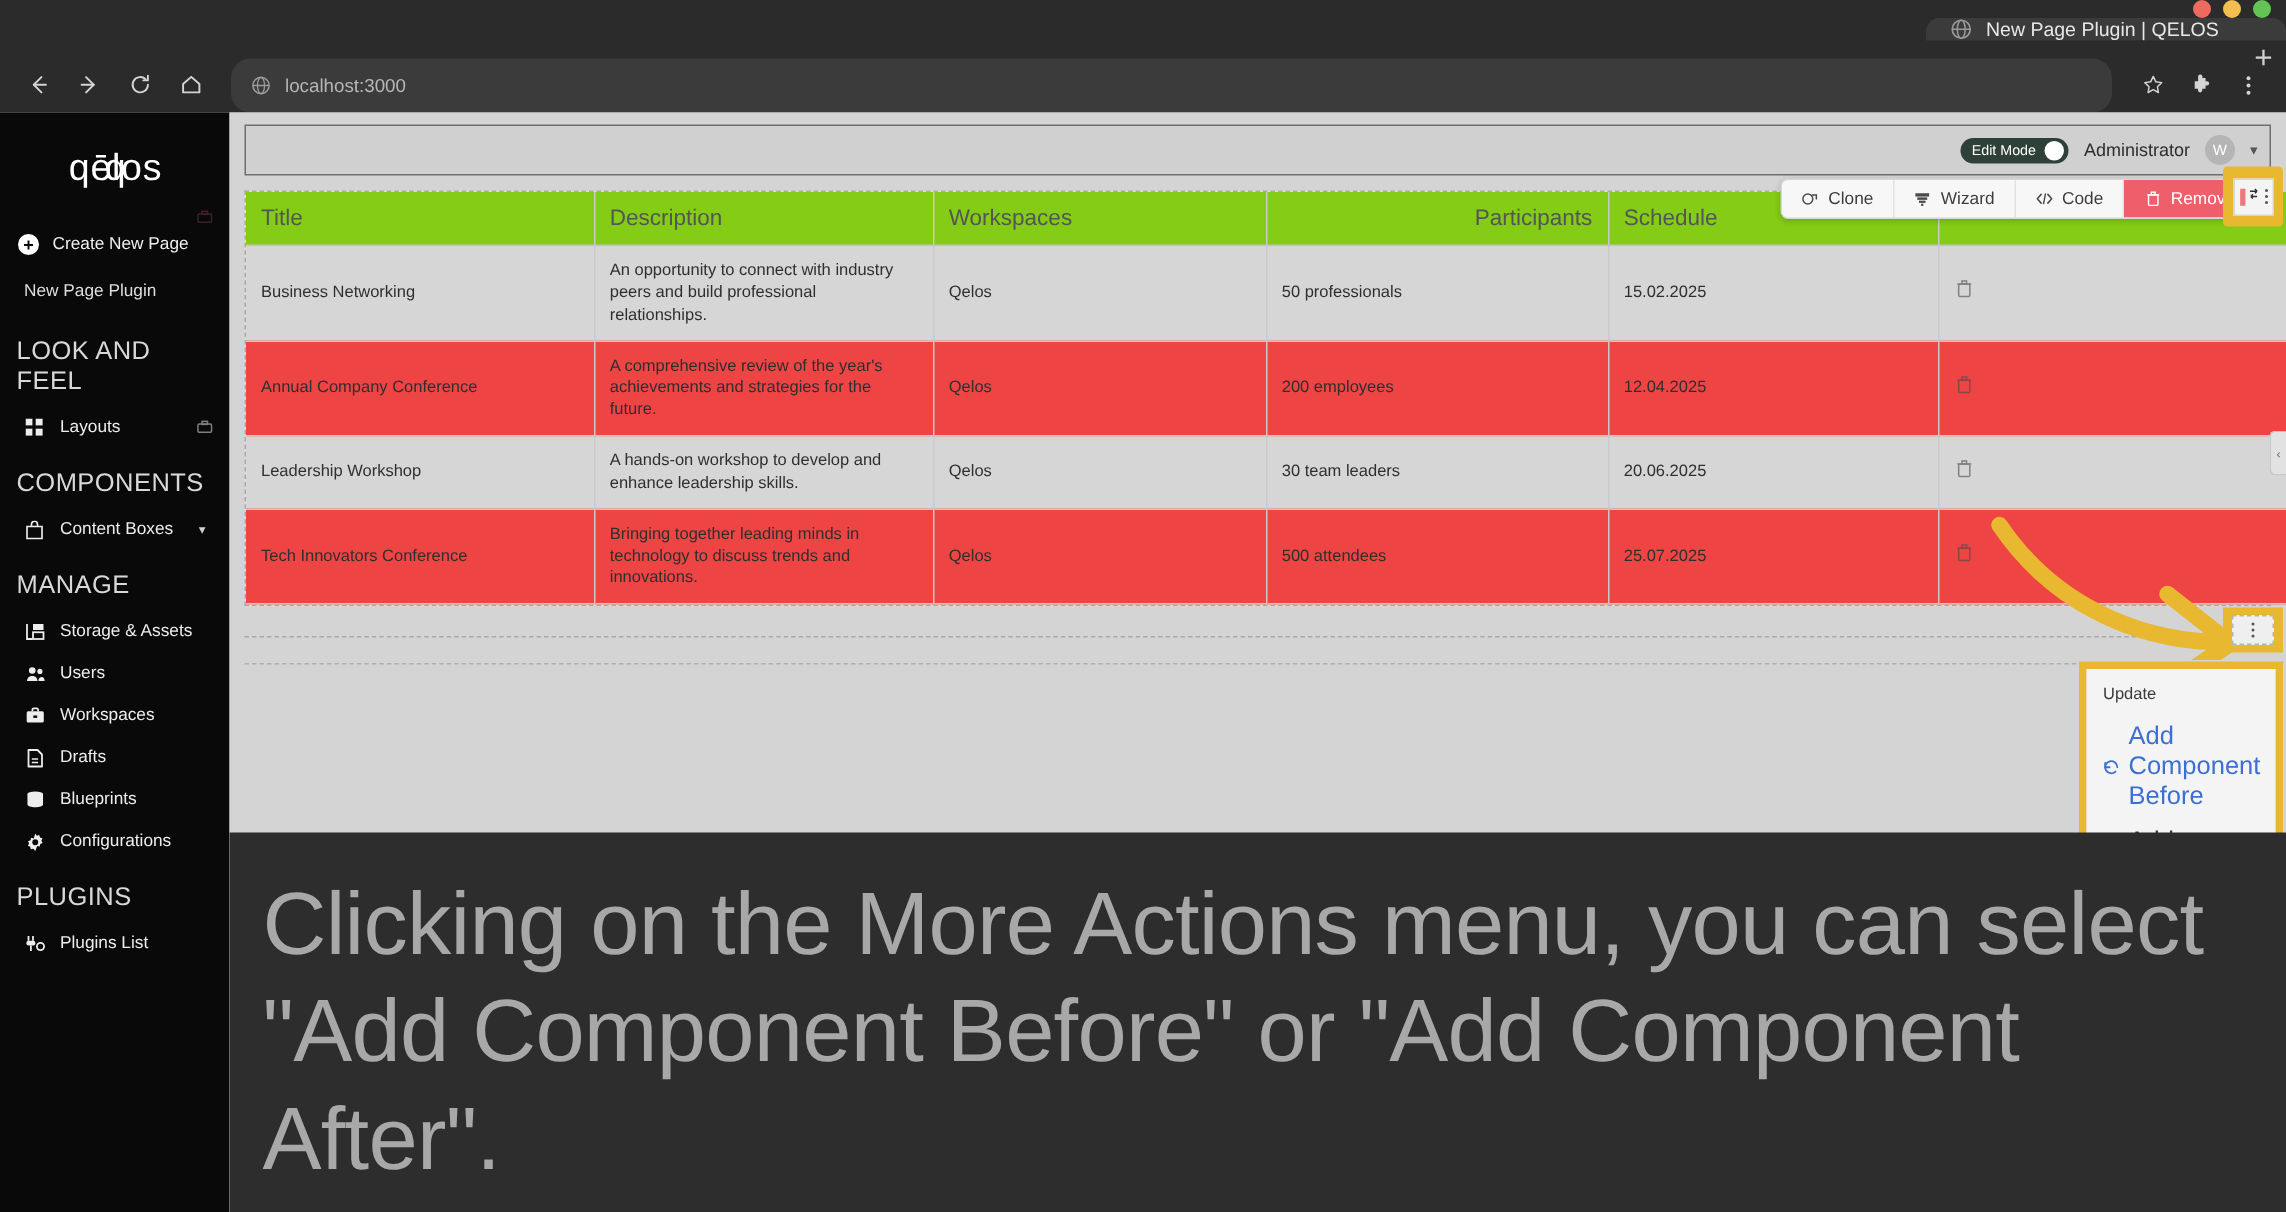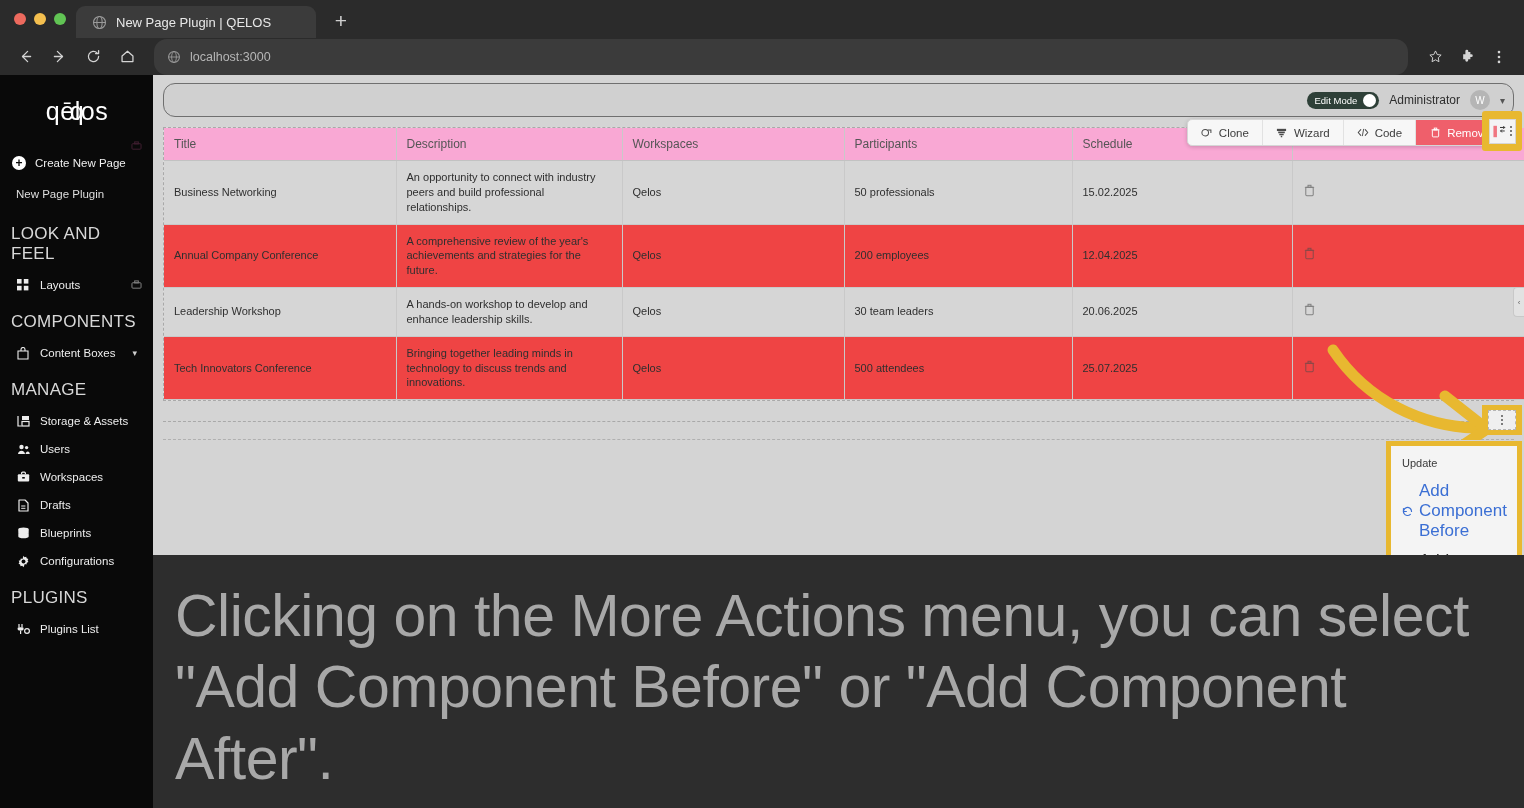--- a/index.html
+++ b/index.html
@@ -4,21 +4,21 @@
 <style>
   * { box-sizing: border-box; margin: 0; padding: 0; }
   html, body {
     width: 1524px; height: 808px;
     font-family: "Liberation Sans", sans-serif;
     overflow: hidden; background: #2b2b2b;
   }
 
   
   .browser-chrome { width: 100%; background: #2b2b2b; }
-  .tabstrip { height: 38px; display: flex; align-items: flex-end; padding-left: 10px; position: relative; }
+  .tabstrip { height: 38px; display: flex; align-items: flex-end; padding-left: 10px; position: relative; flex-direction: column; }
   .traffic { display: flex; gap: 8px; align-items: center; height: 38px; padding: 0 10px 0 4px; }
   .dot { width: 12px; height: 12px; border-radius: 50%; }
   .dot.red { background: #ed6a5e; }
   .dot.yellow { background: #f4bf4f; }
   .dot.green { background: #61c454; }
   .tab {
     height: 32px; min-width: 240px; background: #3b3b3b;
     border-radius: 9px 9px 0 0; display: flex; align-items: center;
     gap: 9px; padding: 0 16px; color: #e8e8e8; font-size: 13px;
   }
@@ -70,55 +70,55 @@
   }
   .nav-item .ico { width: 14px; height: 14px; flex: none; display: flex; align-items: center; justify-content: center; }
   .nav-item .chev { position: absolute; right: 16px; font-size: 9px; color: #cfcfcf; }
   .nav-item .tag { position: absolute; right: 11px; width: 11px; height: 10px; opacity: .6; }
 
   
   .main { flex: 1; position: relative; background: #d4d4d4; overflow: hidden; }
 
   .topbar-wrap { padding: 8px 10px 0 10px; }
   .topbar {
-    height: 34px; border: 1px solid #6f6f6f; border-radius: 12px;
+    height: 34px; border: 1px solid #6f6f6f; border-radius: 0;
     background: #d0d0d0; display: flex; align-items: center;
     justify-content: flex-end; padding-right: 8px; gap: 10px;
   }
   .edit-toggle {
     display: flex; align-items: center; gap: 6px;
     background: #2e4038; border-radius: 11px; height: 17px;
     padding: 0 3px 0 8px; color: #fff; font-size: 9.5px; position: relative;
   }
   .toggle-knob { width: 13px; height: 13px; border-radius: 50%; background: #fff; flex: none; }
   .admin-name { font-size: 12px; color: #2d2d2d; }
   .avatar {
     width: 20px; height: 20px; border-radius: 50%; background: #b5b5b5;
     color: #fff; font-size: 10px; display: flex; align-items: center; justify-content: center;
   }
   .caret { color: #555; font-size: 10px; }
 
   
   .table-wrap { margin: 10px 10px 0 10px; border: 1px dashed #a9a9a9; background: #dcdcdc; }
   table { width: 100%; border-collapse: collapse; table-layout: fixed; }
   th {
-    text-align: left; font-weight: 400; font-size: 12px; color: #555;
-    padding: 9px 10px; background: #f9a8d4; border-bottom: 1px solid #c2c2c2;
+    text-align: left; font-weight: 400; font-size: 15px; color: #555;
+    padding: 9px 10px; background: #84cc16; border-bottom: 1px solid #c2c2c2;
     border-right: 1px solid #c9c9c9;
   }
   td {
     font-size: 11px; color: #2f2f2f; padding: 9px 10px; vertical-align: middle;
     border-bottom: 1px solid #c9c9c9; border-right: 1px solid #c9c9c9; line-height: 1.35;
   }
   tr.alt td { background: #ef4444; }
   tr.norm td { background: #d6d6d6; }
   .col-title { width: 232px; }
   .col-desc  { width: 226px; }
   .col-org   { width: 222px; }
-  .col-part  { width: 228px; }
+  .col-part  { width: 228px; text-align: right; }
   .col-sched { width: 220px; }
   .col-act   { width: 232px; border-right: none !important; }
   .trash-btn { width: 13px; height: 13px; opacity: .6; }
 
   .dashed-strip { margin: 6px 10px 0 10px; height: 15px; border-bottom: 1px dashed #a9a9a9; }
   .dashed-strip2 { margin: 0 10px; height: 18px; border-bottom: 1px dashed #b0b0b0; }
 
   
   .float-toolbar {
     position: absolute; top: 44px; right: 20px; display: flex; align-items: stretch;

